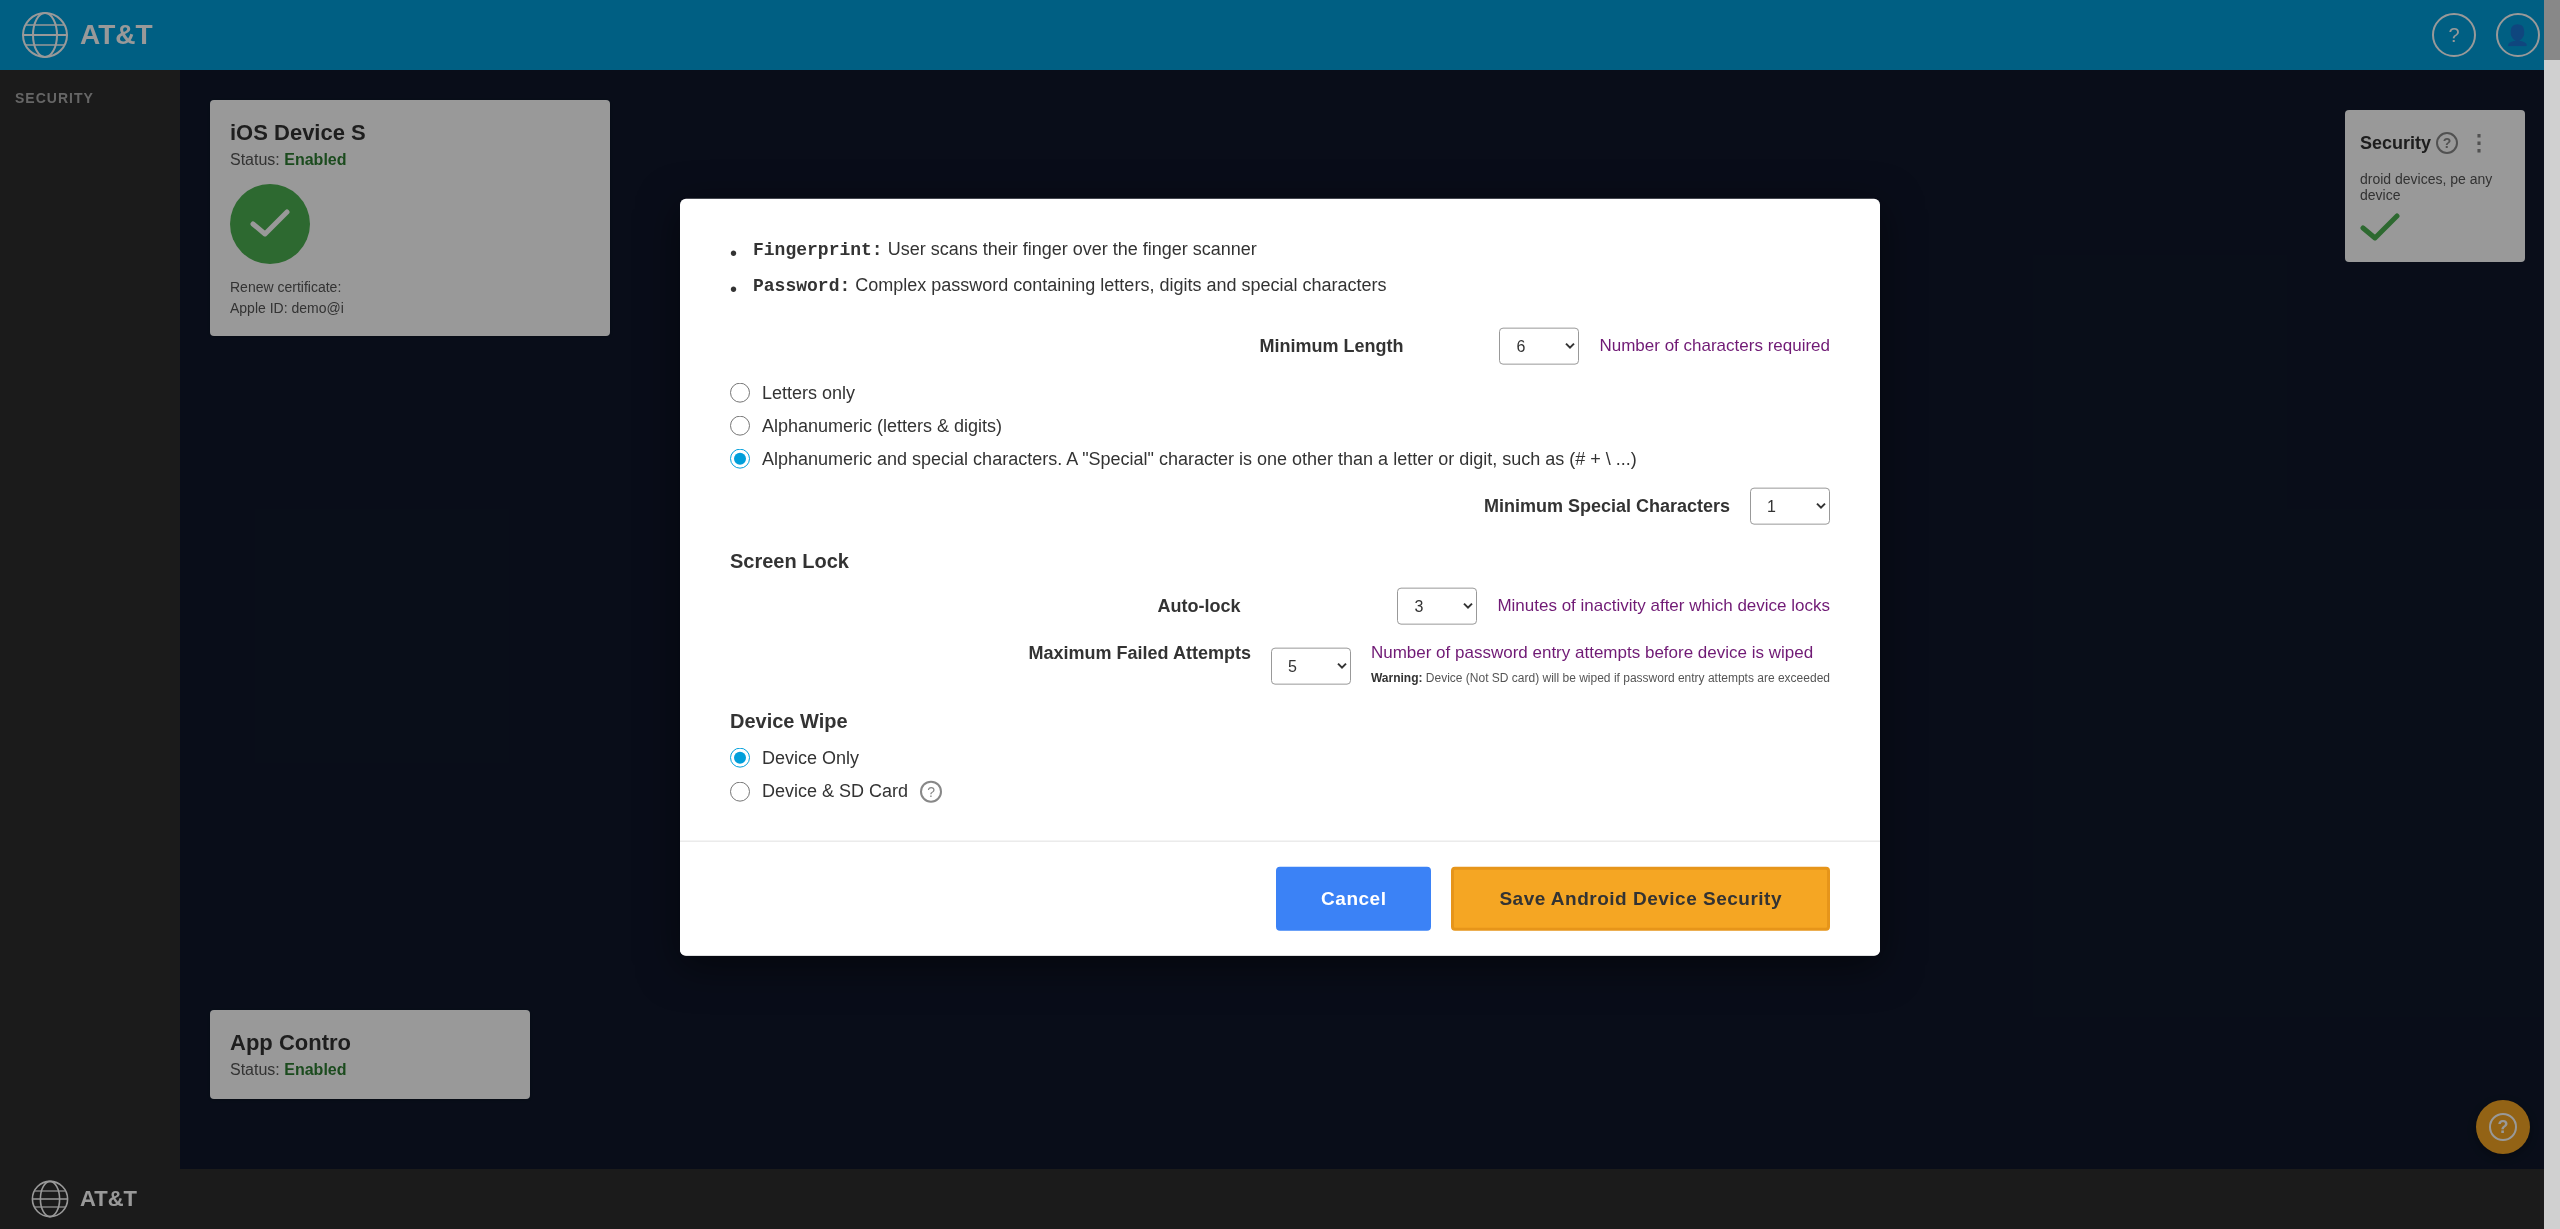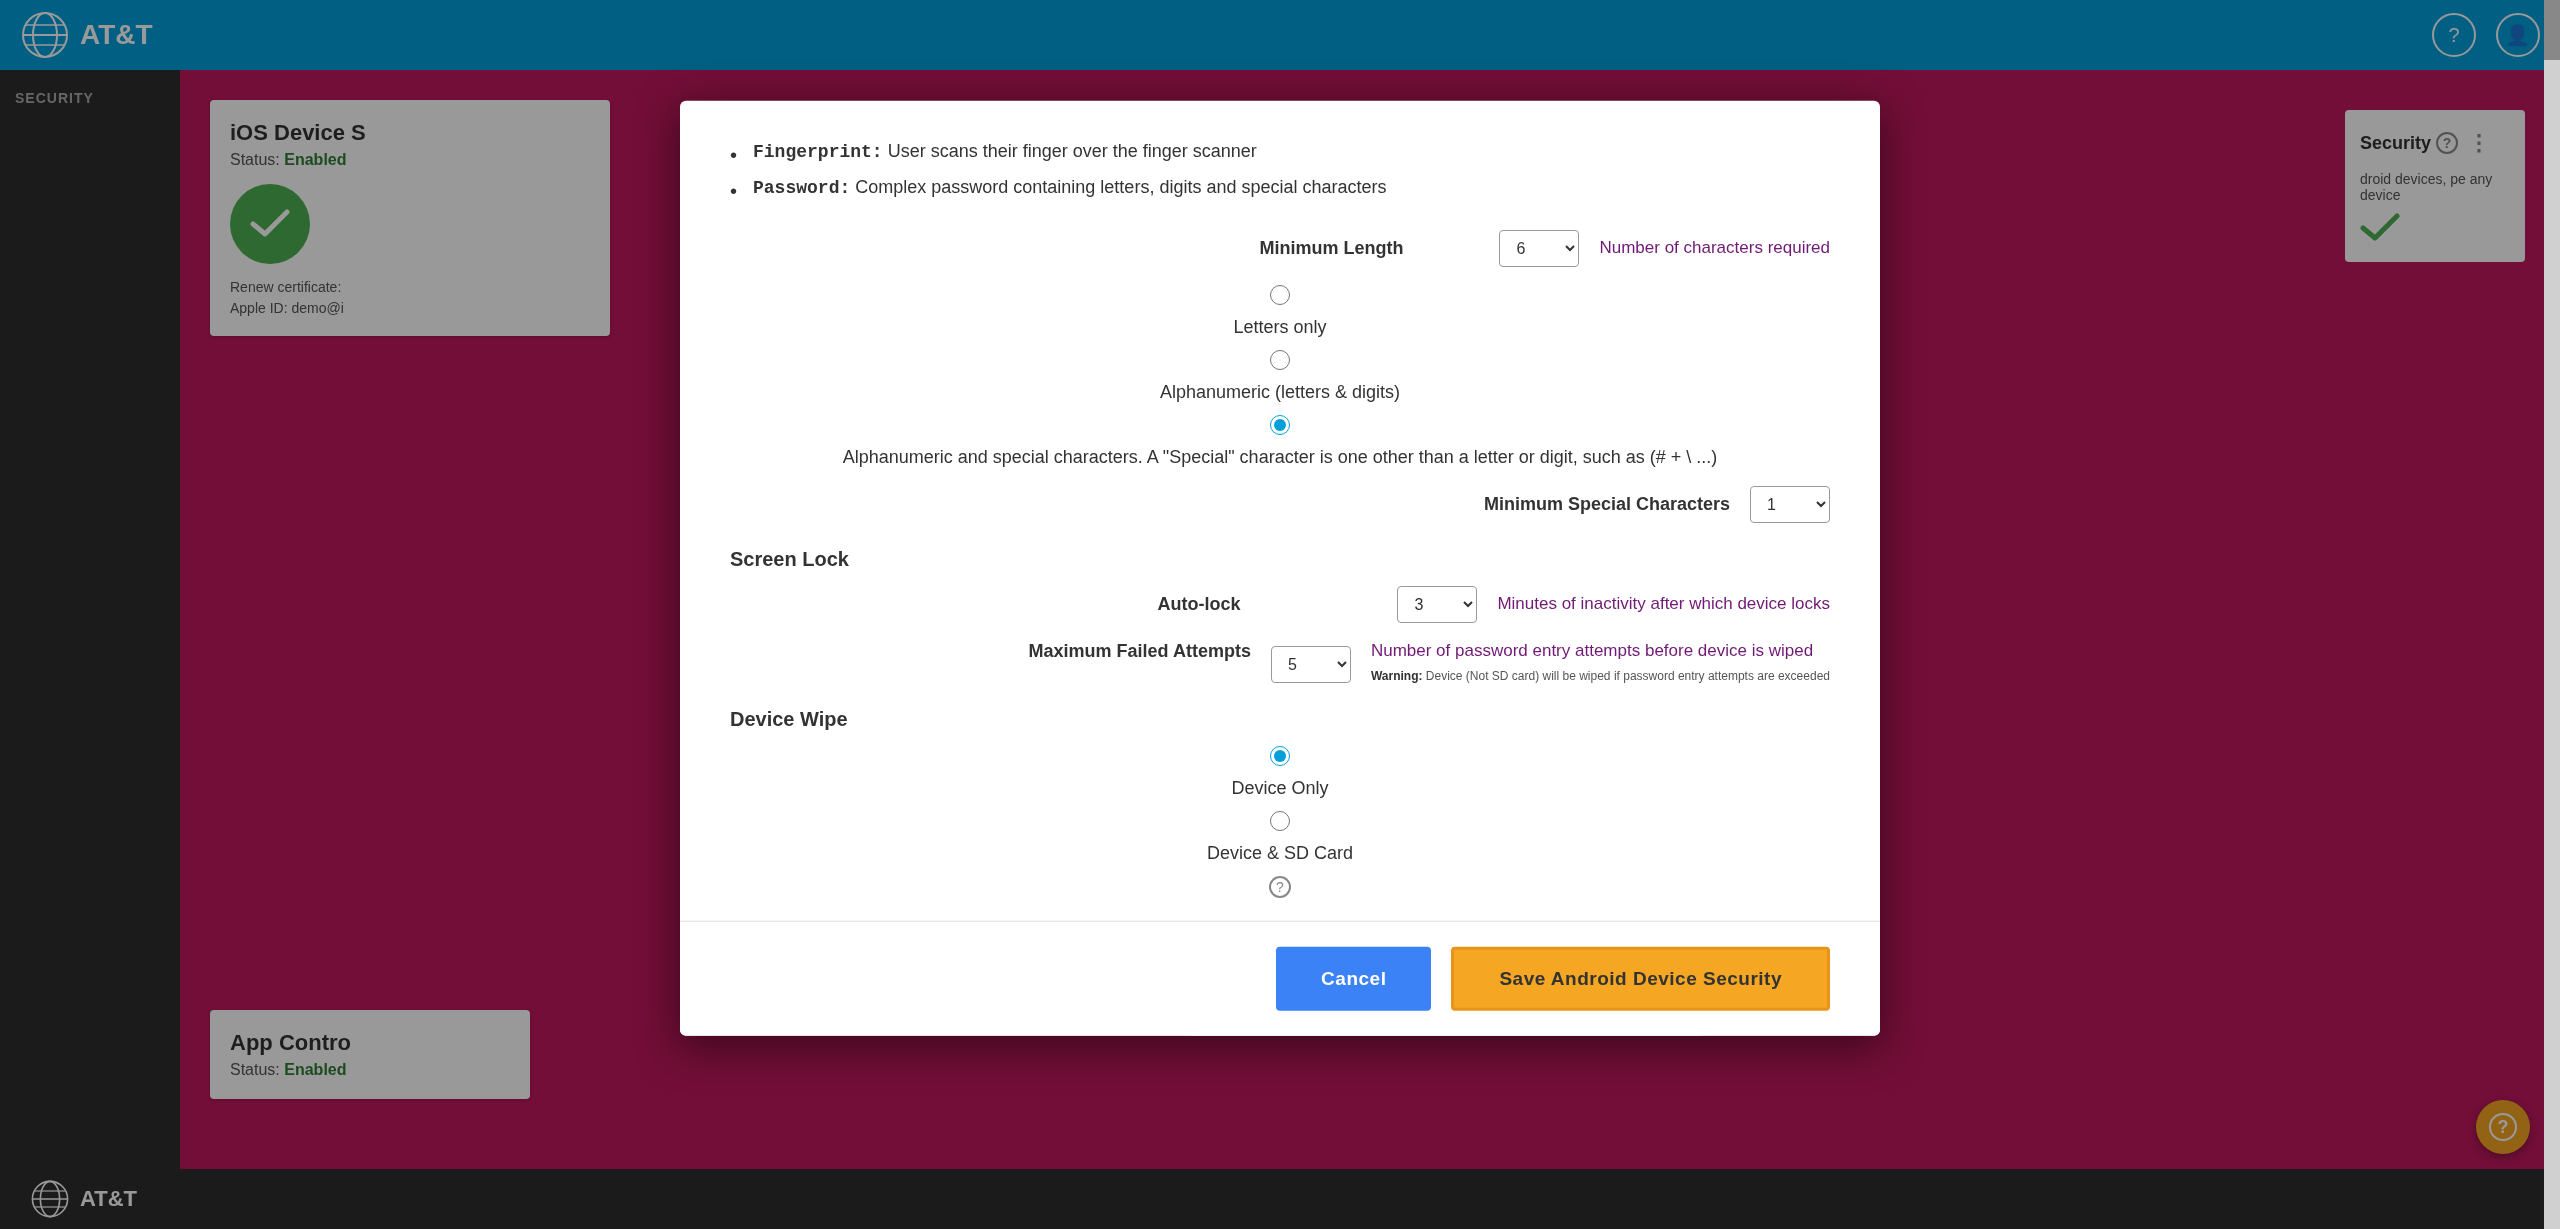--- a/index.html
+++ b/index.html
@@ -91,21 +91,21 @@
       text-transform: uppercase;
     }
 
     
     .main-content {
       position: absolute;
       top: 70px;
       left: 180px;
       width: calc(2560px - 180px);
       height: calc(1229px - 70px - 60px);
-      background: #be185d;
+      background: #0f172a;
       overflow: hidden;
       z-index: 1;
     }
 
     
     .bg-card {
       background: white;
       border-radius: 4px;
       margin: 20px;
       padding: 20px;
@@ -288,21 +288,20 @@
     }
 
     .radio-item {
       display: flex;
       align-items: center;
       gap: 12px;
       margin-bottom: 12px;
       font-size: 18px;
       color: #333;
       cursor: pointer;
-      flex-direction: column;
     }
 
     .radio-input {
       width: 20px;
       height: 20px;
       cursor: pointer;
       accent-color: #009fdb;
     }
 
     

